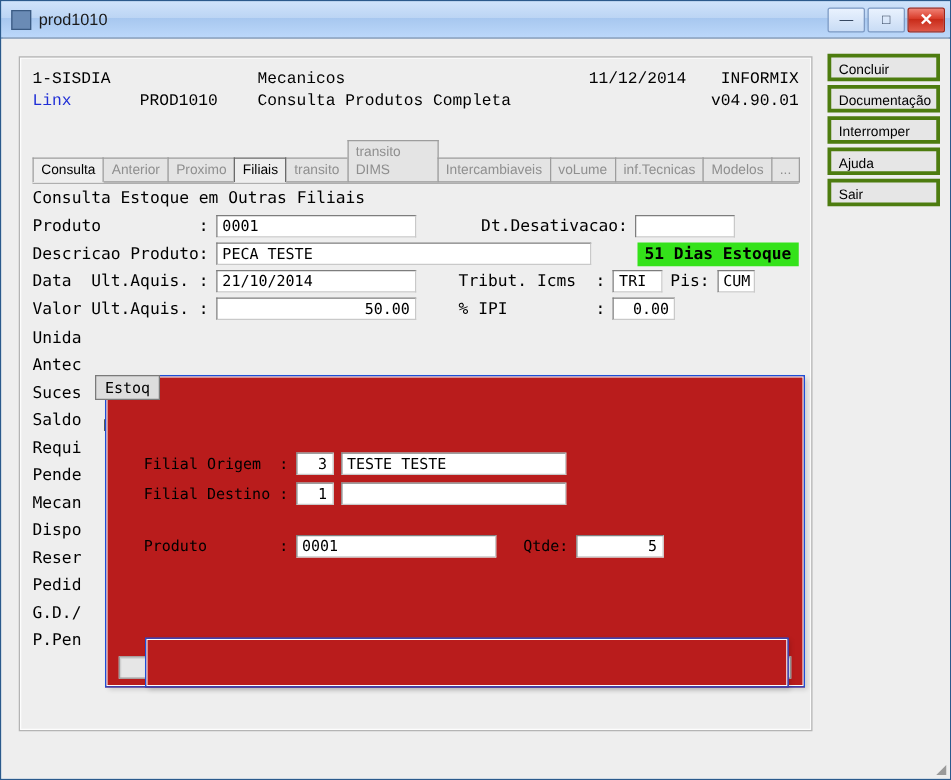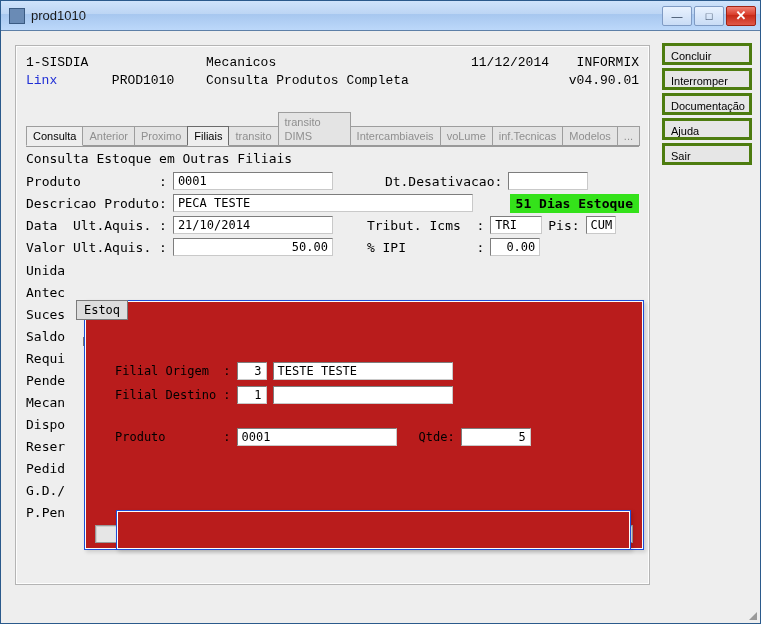--- a/index.html
+++ b/index.html
@@ -328,21 +328,21 @@
               <span class="ro-field" style="width:300px">PECA TESTE</span>
               <span style="flex:1"></span>
               <span class="hl-green">51 Dias Estoque</span>
             </div>
 
             <div class="frow">
               <span class="lbl">Data  Ult.Aquis. :</span>
               <span class="ro-field" style="width:160px">21/10/2014</span>
               <span style="width:22px"></span>
               <span class="lbl">Tribut. Icms  :</span>
-              <span class="ro-field" style="width:52px">TRI</span>
+              <span class="ro-field" style="width:40px">TRI</span>
               <span class="lbl">Pis:</span>
               <span class="ro-field" style="width:30px">CUM</span>
             </div>
 
             <div class="frow">
               <span class="lbl">Valor Ult.Aquis. :</span>
               <span class="ro-field ro-right" style="width:160px">50.00</span>
               <span style="width:22px"></span>
               <span class="lbl">% IPI         :</span>
               <span class="ro-field ro-right" style="width:50px">0.00</span>
@@ -397,22 +397,22 @@
             <div class="status-bar-inset"></div>
           </div>
 
           <div class="float float-bot"></div>
 
         </div>
       </div>
 
       <div class="side-column">
         <button class="side-btn">Concluir</button>
+        <button class="side-btn">Documentação</button>
         <button class="side-btn">Interromper</button>
-        <button class="side-btn">Documentação</button>
         <button class="side-btn">Ajuda</button>
         <button class="side-btn">Sair</button>
       </div>
 
     </div>
     <span class="resizer"></span>
   </div>
 </div>
 
 </body></html>

